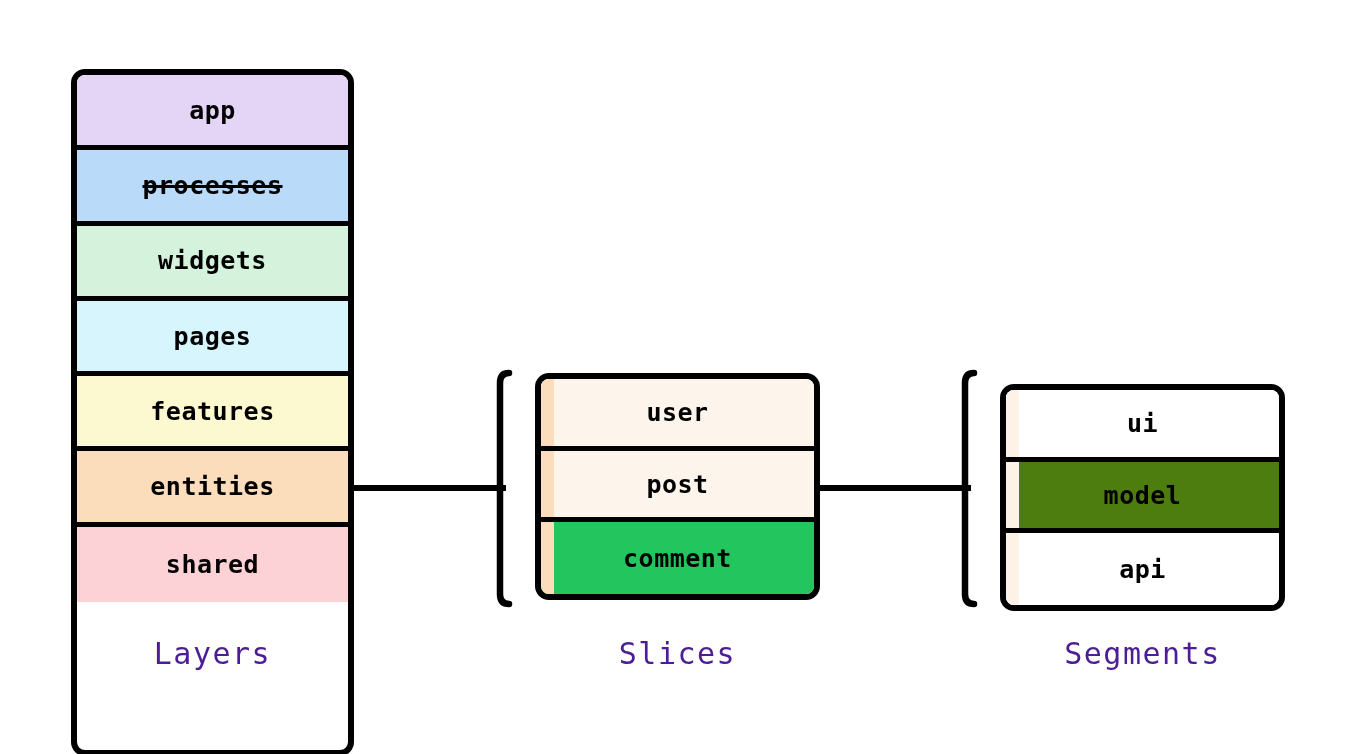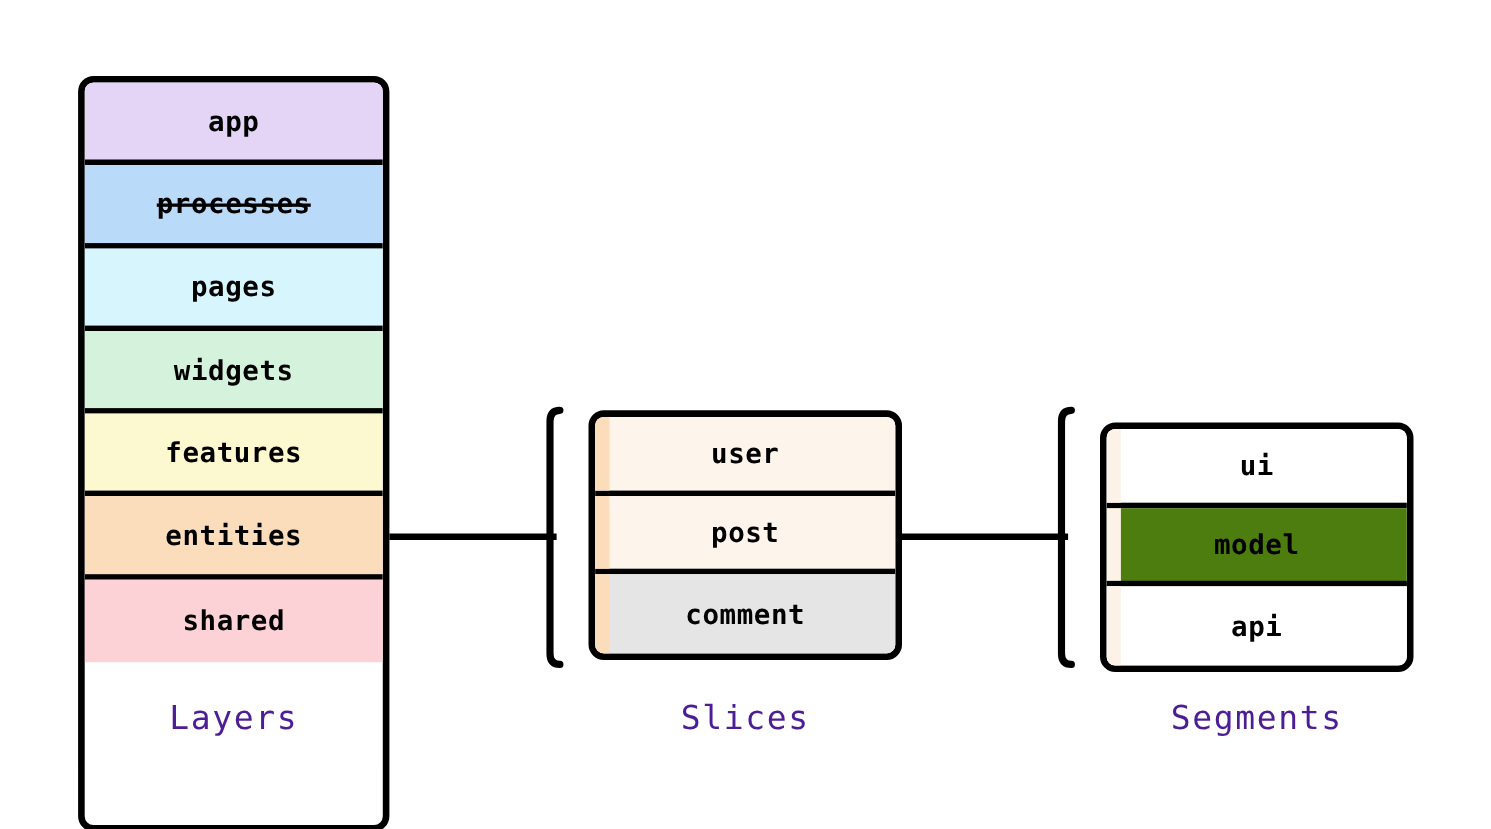--- a/index.html
+++ b/index.html
@@ -139,25 +139,25 @@
     <path d="M 974 373 q -9 0 -9 10 L 965 594 q 0 10 9 10" fill="none" stroke="#000000" stroke-width="6.5" stroke-linecap="round"></path>
   </svg>
 
   <div class="stack" id="layers-stack">
     <div class="row" style="background:#e4d5f7;">
       <span class="row-label">app</span>
     </div>
     <div class="row" style="background:#b9daf8;">
       <span class="row-label deprecated">processes</span>
     </div>
+    <div class="row" style="background:#d5f2dd;">
+      <span class="row-label">widgets</span>
+    </div>
     <div class="row" style="background:#d6f5fd;">
       <span class="row-label">pages</span>
-    </div>
-    <div class="row" style="background:#d5f2dd;">
-      <span class="row-label">widgets</span>
     </div>
     <div class="row" style="background:#fcf8cf;text-align:center;">
       <span class="row-label">features</span>
     </div>
     <div class="row" style="background:#fbdcbb;">
       <span class="row-label">entities</span>
     </div>
     <div class="row" style="background:#fcd2d6;">
       <span class="row-label">shared</span>
     </div>
@@ -166,21 +166,21 @@
 
   <div class="stack" id="slices-stack">
     <div class="row" style="background:#fdf4ec;">
       <span class="row-stripe" style="background:#fbdcbb;"></span>
       <span class="row-label">user</span>
     </div>
     <div class="row" style="background:#fdf4ec;">
       <span class="row-stripe" style="background:#fbdcbb;"></span>
       <span class="row-label">post</span>
     </div>
-    <div class="row" style="background:#e5e5e5;">
+    <div class="row" style="background:#22c55e;">
       <span class="row-stripe" style="background:#fbdcbb;"></span>
       <span class="row-label">comment</span>
     </div>
   </div>
   <div class="caption" id="caption-slices">Slices</div>
 
   <div class="stack" id="segments-stack">
     <div class="row" style="background:#ffffff;">
       <span class="row-stripe" style="background:#fdf2e8;"></span>
       <span class="row-label">ui</span>

